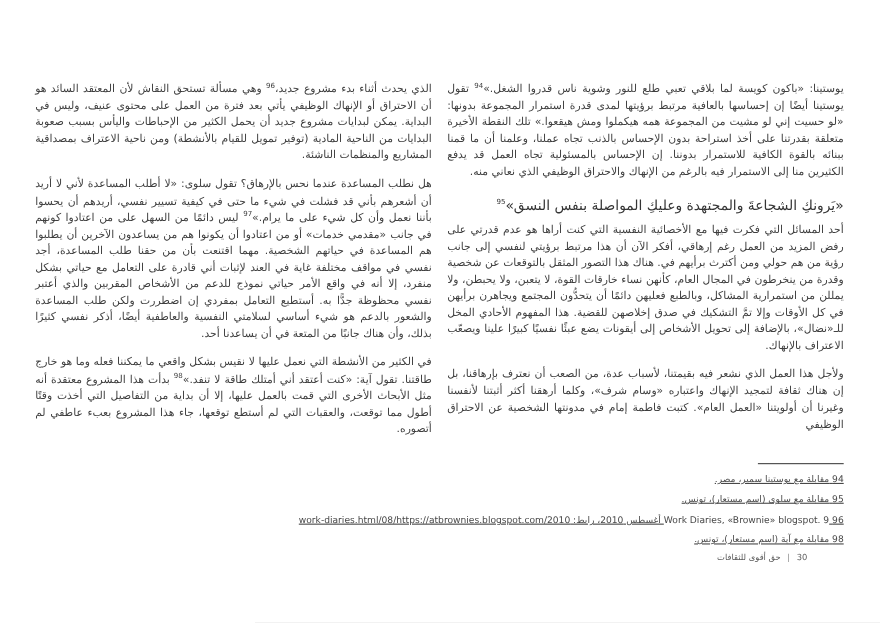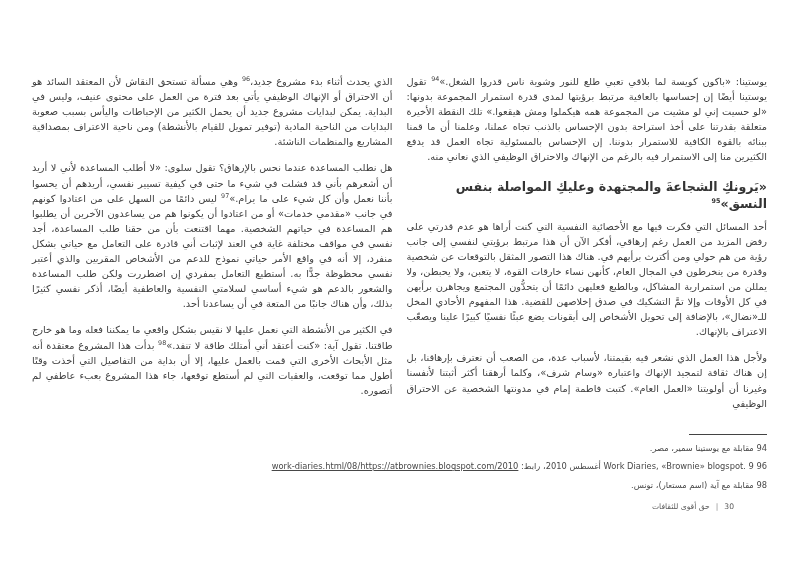--- a/index.html
+++ b/index.html
@@ -18,37 +18,38 @@
   .col{min-width:0;}
   .para{
     margin:0 0 11px 0;
     font-size:9.8px;line-height:15.1px;
     text-align:justify;
     color:#3e3e3e;
   }
   .heading{
     margin:13px 0 7px 0;
     font-size:12.6px;line-height:17px;
-    font-weight:bold;color:#343434;
+    font-weight:normal;color:#343434;
     text-align:right;
   }
   sup.fnref{font-size:6.4px;line-height:0;vertical-align:super;}
   .ltr{direction:ltr;unicode-bidi:bidi-override;display:inline-block;}
   .link{text-decoration:underline;cursor:pointer;}
   .footnotes{margin-top:12px;text-align:right;}
   .fn-rule{
     width:78px;height:0;
     border-top:1.5px solid #434343;
     margin:0 0 8px 0;
   }
   .footnote{
     font-size:8.3px;line-height:11px;
     margin:0 0 7.5px 0;
     color:#484848;
     text-align:right;
+    text-decoration:underline;
   }
   .footer{
     position:absolute;top:502px;right:66px;
     font-size:7.6px;color:#5a5a5a;
     white-space:nowrap;direction:rtl;
   }
   .footer .sep{margin:0 6px;color:#8a8a8a;}
 </style>
 </head>
 <body>
@@ -67,20 +68,21 @@
           <p class="para"><span>الذي يحدث أثناء بدء مشروع جديد،</span><sup class="fnref">96</sup><span> وهي مسألة تستحق النقاش لأن المعتقد السائد هو أن الاحتراق أو الإنهاك الوظيفي يأتي بعد فترة من العمل على محتوى عنيف، وليس في البداية. يمكن لبدايات مشروع جديد أن يحمل الكثير من الإحباطات واليأس بسبب صعوبة البدايات من الناحية المادية (توفير تمويل للقيام بالأنشطة) ومن ناحية الاعتراف بمصداقية المشاريع والمنظمات الناشئة.</span></p>
           <p class="para"><span>هل نطلب المساعدة عندما نحس بالإرهاق؟ تقول سلوى: «لا أطلب المساعدة لأني لا أريد أن أشعرهم بأني قد فشلت في شيء ما حتى في كيفية تسيير نفسي، أريدهم أن يحسوا بأننا نعمل وأن كل شيء على ما يرام.»</span><sup class="fnref">97</sup><span> ليس دائمًا من السهل على من اعتادوا كونهم في جانب «مقدمي خدمات» أو من اعتادوا أن يكونوا هم من يساعدون الآخرين أن يطلبوا هم المساعدة في حياتهم الشخصية. مهما اقتنعت بأن من حقنا طلب المساعدة، أجد نفسي في مواقف مختلفة غاية في العند لإثبات أني قادرة على التعامل مع حياتي بشكل منفرد، إلا أنه في واقع الأمر حياتي نموذج للدعم من الأشخاص المقربين والذي أعتبر نفسي محظوظة جدًّا به. أستطيع التعامل بمفردي إن اضطررت ولكن طلب المساعدة والشعور بالدعم هو شيء أساسي لسلامتي النفسية والعاطفية أيضًا، أذكر نفسي كثيرًا بذلك، وأن هناك جانبًا من المتعة في أن يساعدنا أحد.</span></p>
           <p class="para"><span>في الكثير من الأنشطة التي نعمل عليها لا نقيس بشكل واقعي ما يمكننا فعله وما هو خارج طاقتنا. تقول آية: «كنت أعتقد أني أمتلك طاقة لا تنفد.»</span><sup class="fnref">98</sup><span> بدأت هذا المشروع معتقدة أنه مثل الأبحاث الأخرى التي قمت بالعمل عليها، إلا أن بداية من التفاصيل التي أخذت وقتًا أطول مما توقعت، والعقبات التي لم أستطع توقعها، جاء هذا المشروع بعبء عاطفي لم أتصوره.</span></p>
         </div>
     </div>
 
     <div class="footnotes">
       <div class="fn-rule"></div>
       <div id="fn-list">
           <div class="footnote"><span>94</span> <span>مقابلة مع يوستينا سمير، مصر.</span></div>
+          <div class="footnote"><span>95</span> <span>مقابلة مع سلوى (اسم مستعار)، تونس.</span></div>
           <div class="footnote"><span>96</span> <span class="ltr">Work Diaries, «Brownie» blogspot. 9</span><span> أغسطس 2010، رابط: </span><span class="ltr link">work-diaries.html/08/https://atbrownies.blogspot.com/2010</span></div>
           <div class="footnote"><span>98</span> <span>مقابلة مع آية (اسم مستعار)، تونس.</span></div>
         </div>
     </div>
   </div>
 
   <div class="footer">
     <span>30</span><span class="sep">|</span><span>حق أقوى للثقافات</span>
   </div>
 

